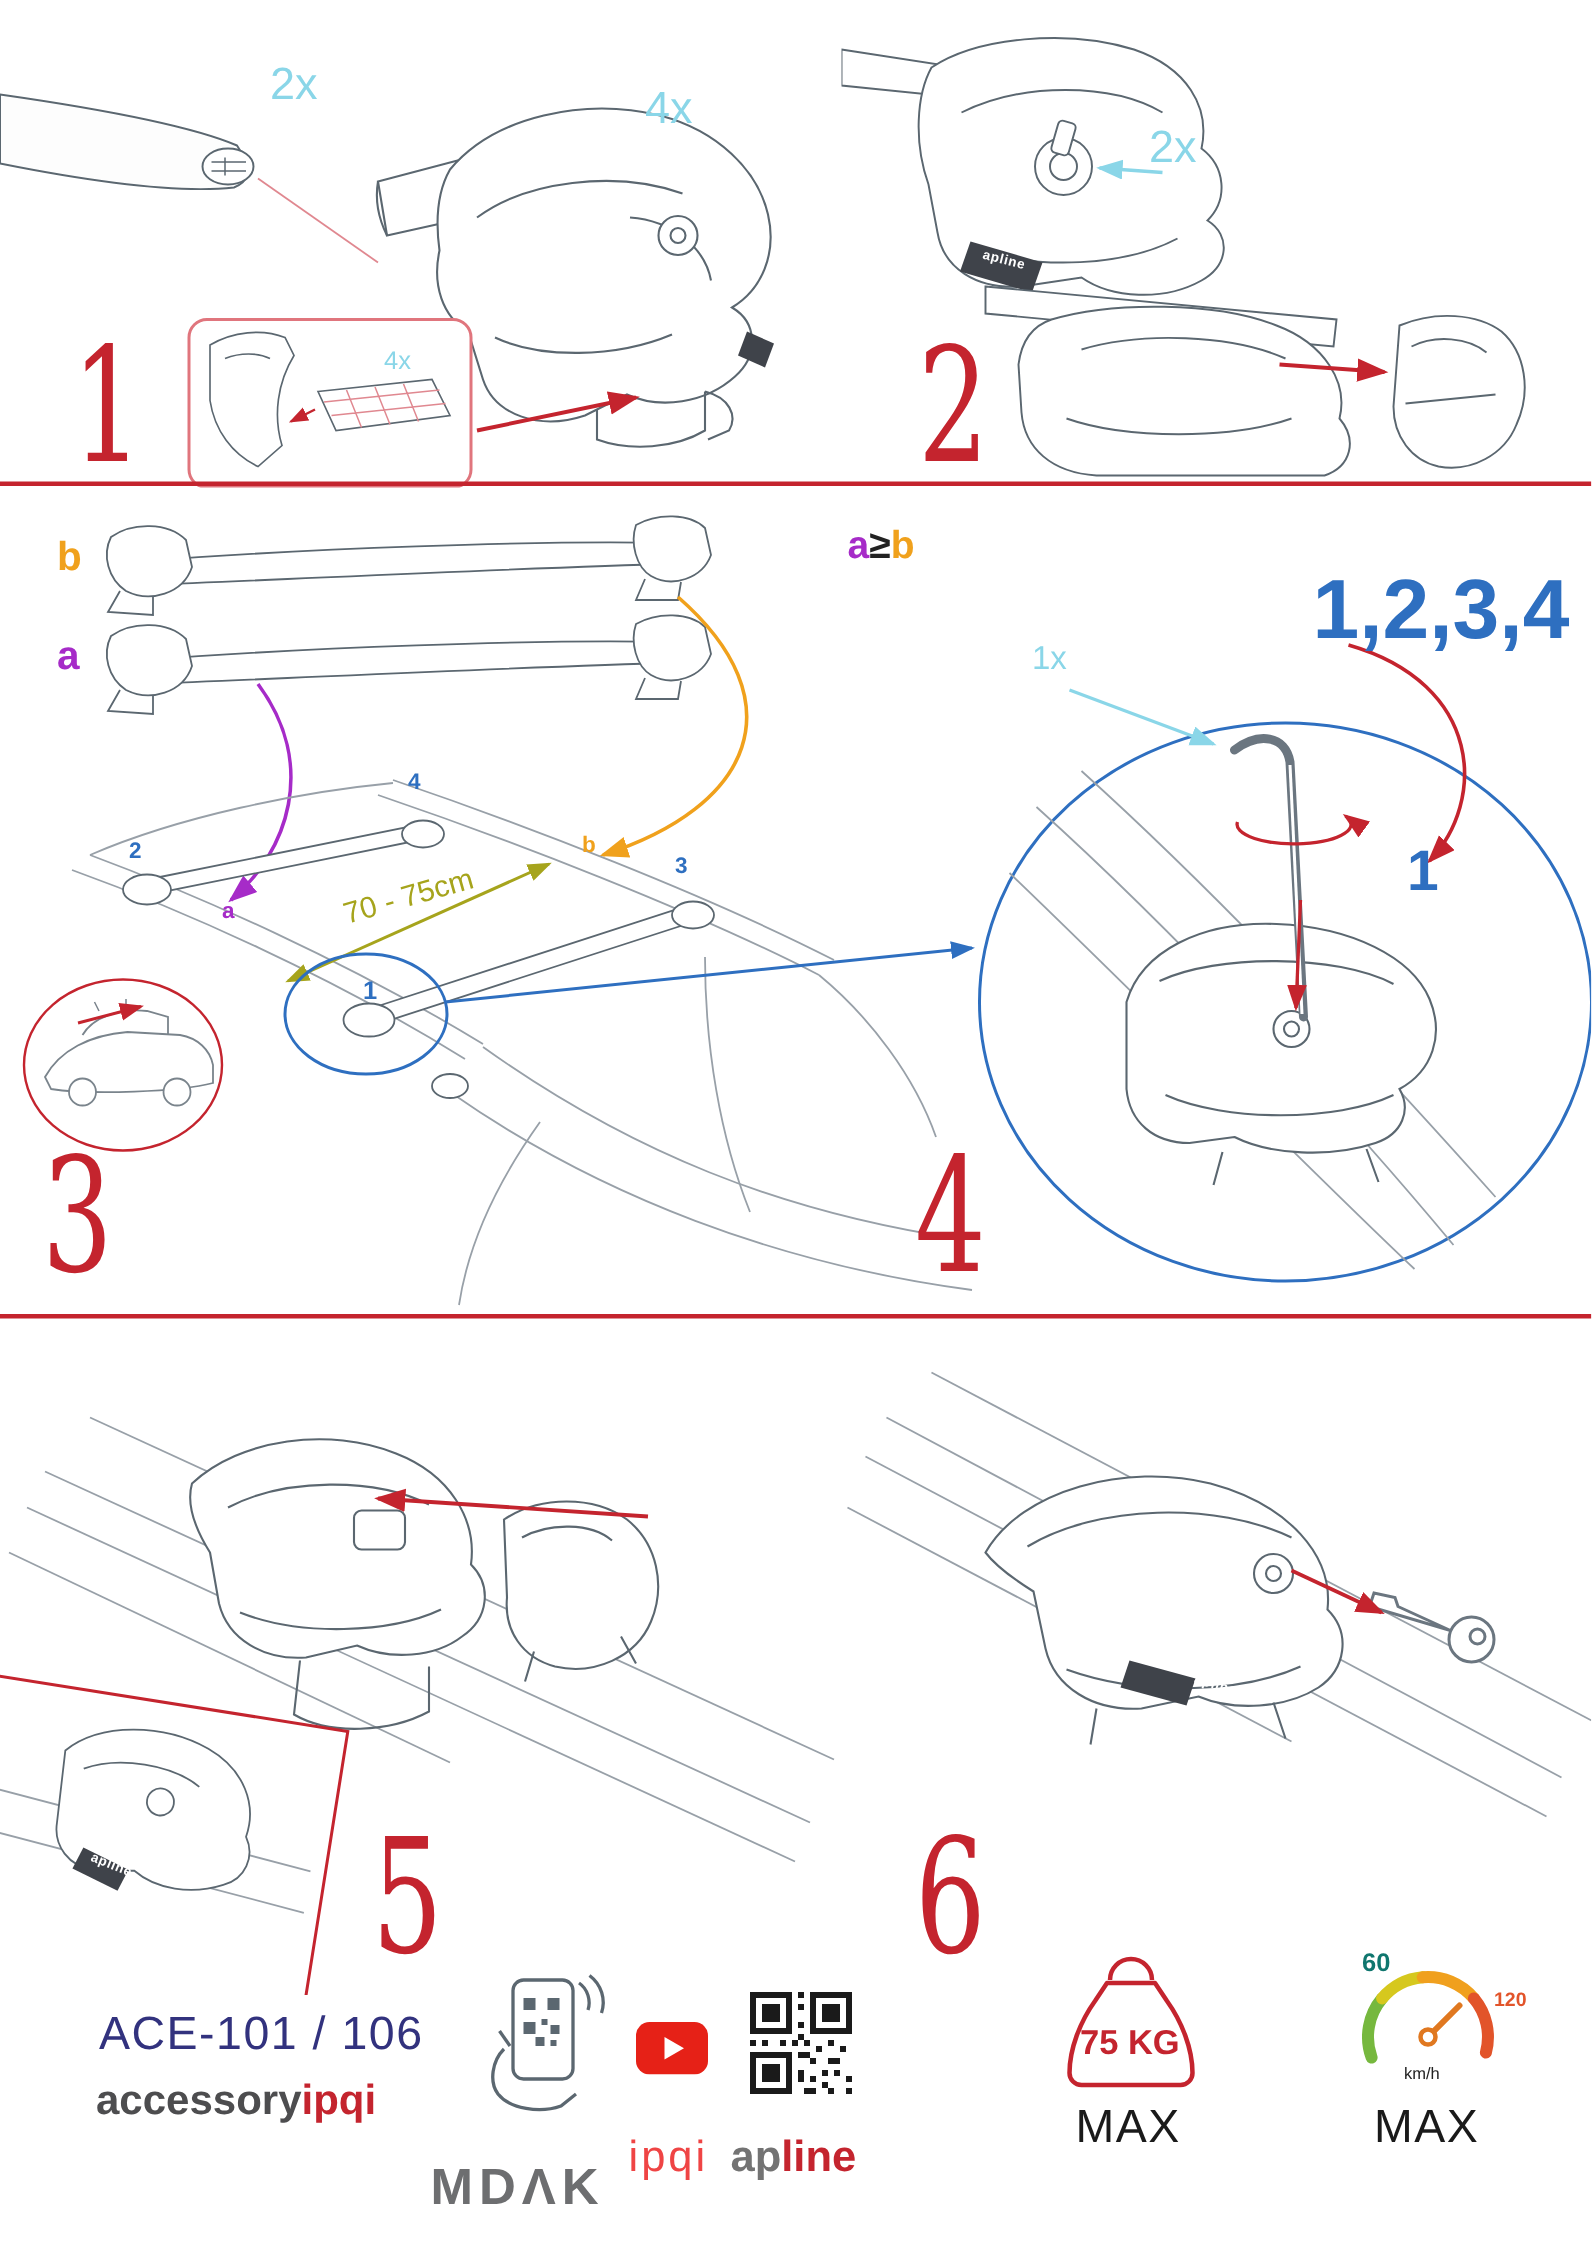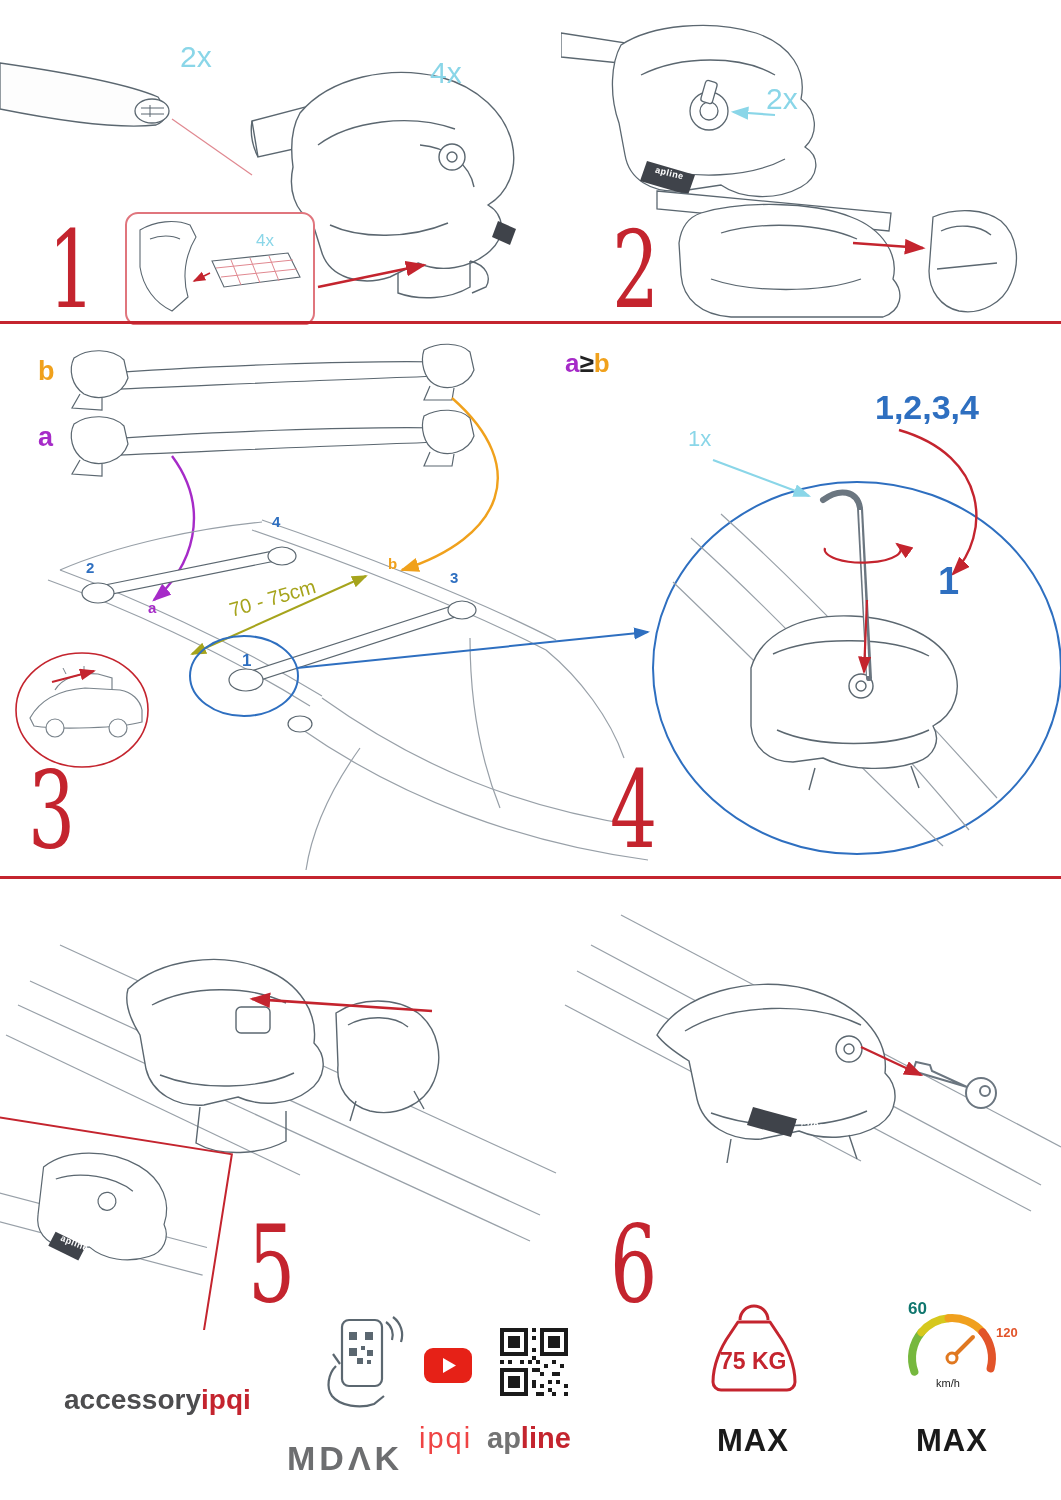--- a/index.html
+++ b/index.html
@@ -10,21 +10,21 @@
   .stepnum{position:absolute;font-family:"DejaVu Serif",serif;font-size:106px;line-height:1;
            color:#c4242e;transform:scaleX(.70);transform-origin:left top;font-weight:500;}
   .divider{position:absolute;left:0;width:1061px;height:3px;background:#c4242e;}
   .c-cyan{color:#8ad6e8;}
   .c-blue{color:#2e6fc0;font-weight:bold;}
   .c-purple{color:#a62bc8;font-weight:bold;}
   .c-orange{color:#f0a11c;font-weight:bold;}
   .c-olive{color:#a6a41c;}
   .c-navy{color:#32327e;}
   .brand-foot{position:absolute;color:#fff;font-size:9px;font-weight:bold;letter-spacing:.5px;}
-  .ftr-big{position:absolute;font-weight:bold;color:#1a1a1a;letter-spacing:1px;margin-top:23px;}
+  .ftr-big{position:absolute;font-weight:normal;color:#1a1a1a;letter-spacing:1px;}
   svg{display:block;}
 </style>
 </head>
 <body>
 
 <div class="page">
 
   <svg class="abs" style="left:0;top:25px" width="560" height="300" viewBox="0 0 560 300">
     <defs>
       <marker id="m1r" markerWidth="9" markerHeight="8" refX="7" refY="3" orient="auto">
@@ -304,28 +304,29 @@
   <span class="lbl c-blue" style="left:86px;top:560px;font-size:15px">2</span>
   <span class="lbl c-orange" style="left:388px;top:556px;font-size:15px">b</span>
   <span class="lbl c-blue" style="left:450px;top:570px;font-size:15px">3</span>
   <span class="lbl c-purple" style="left:148px;top:600px;font-size:15px">a</span>
   <span class="lbl c-blue" style="left:242px;top:652px;font-size:17px">1</span>
   <span class="lbl c-olive" style="left:228px;top:588px;font-size:20px;transform:rotate(-16deg)">70 - 75cm</span>
 
   <span class="lbl" style="left:565px;top:350px;font-size:26px;font-weight:bold">
     <span class="c-purple">a</span><span style="color:#222">≥</span><span class="c-orange">b</span>
   </span>
-  <span class="lbl c-blue" style="left:875px;top:390px;font-size:34px">1,2,3,4</span>
+  <span class="lbl c-blue" style="left:875px;top:378px;font-size:56px">1,2,3,4</span>
   <span class="lbl c-cyan" style="left:688px;top:428px;font-size:22px">1x</span>
   <span class="lbl c-blue" style="left:938px;top:562px;font-size:38px">1</span>
 
   <span class="brand-foot" style="left:655px;top:168px;transform:rotate(14deg)">apline</span>
   <span class="brand-foot" style="left:60px;top:1238px;transform:rotate(22deg)">apline</span>
   <span class="brand-foot" style="left:796px;top:1118px;transform:rotate(16deg)">apline</span>
 
+  <span class="lbl c-navy" style="left:66px;top:1340px;font-size:31px;font-weight:500;letter-spacing:1px">ACE-101 / 106</span>
   <span class="lbl" style="left:64px;top:1386px;font-size:28px;font-weight:bold">
     <span style="color:#4d4d4f">accessory</span><span style="color:#c4242e">ipqi</span>
   </span>
 
   <svg class="abs" style="left:318px;top:1316px" width="88" height="94" viewBox="0 0 88 94">
     <g stroke="#5b6770" stroke-width="2.2" fill="none">
       <rect x="24" y="4" width="40" height="66" rx="7"></rect>
       <path d="M68,6 C74,10 76,18 74,24"></path>
       <path d="M75,1 C83,7 86,17 83,26"></path>
       <path d="M18,50 C10,58 8,72 14,80 C22,90 42,93 56,88 L66,80"></path>

